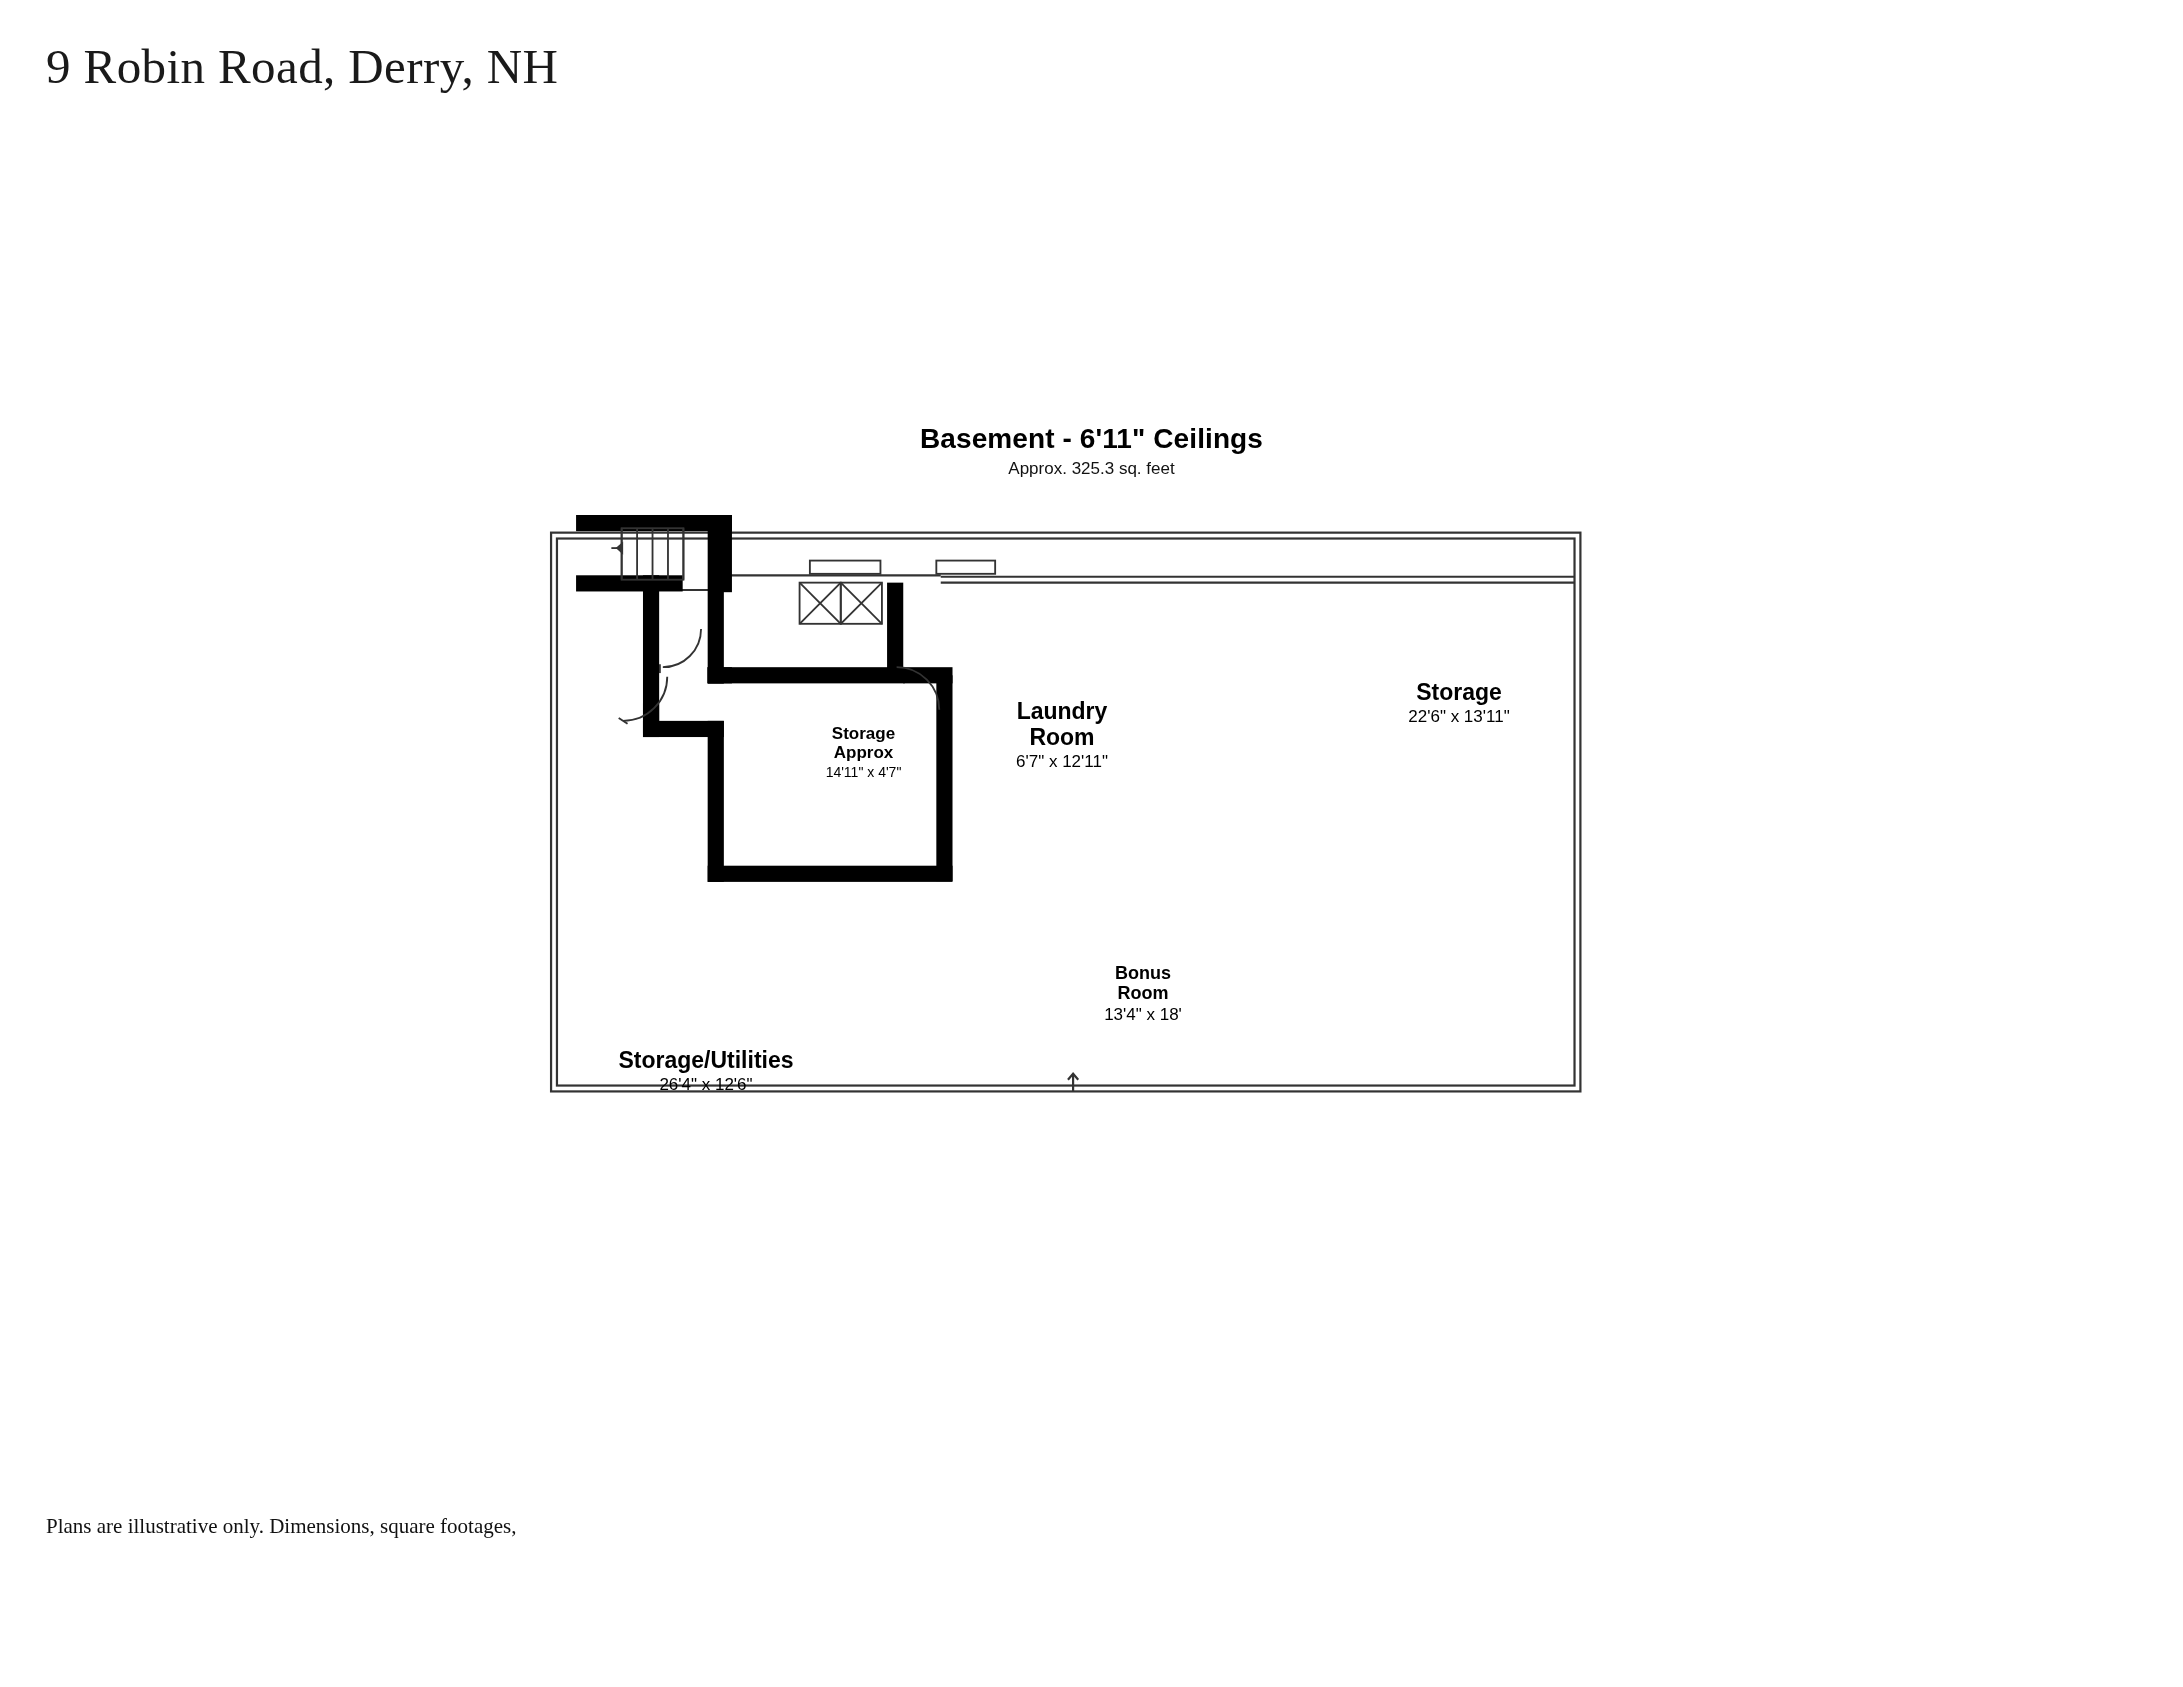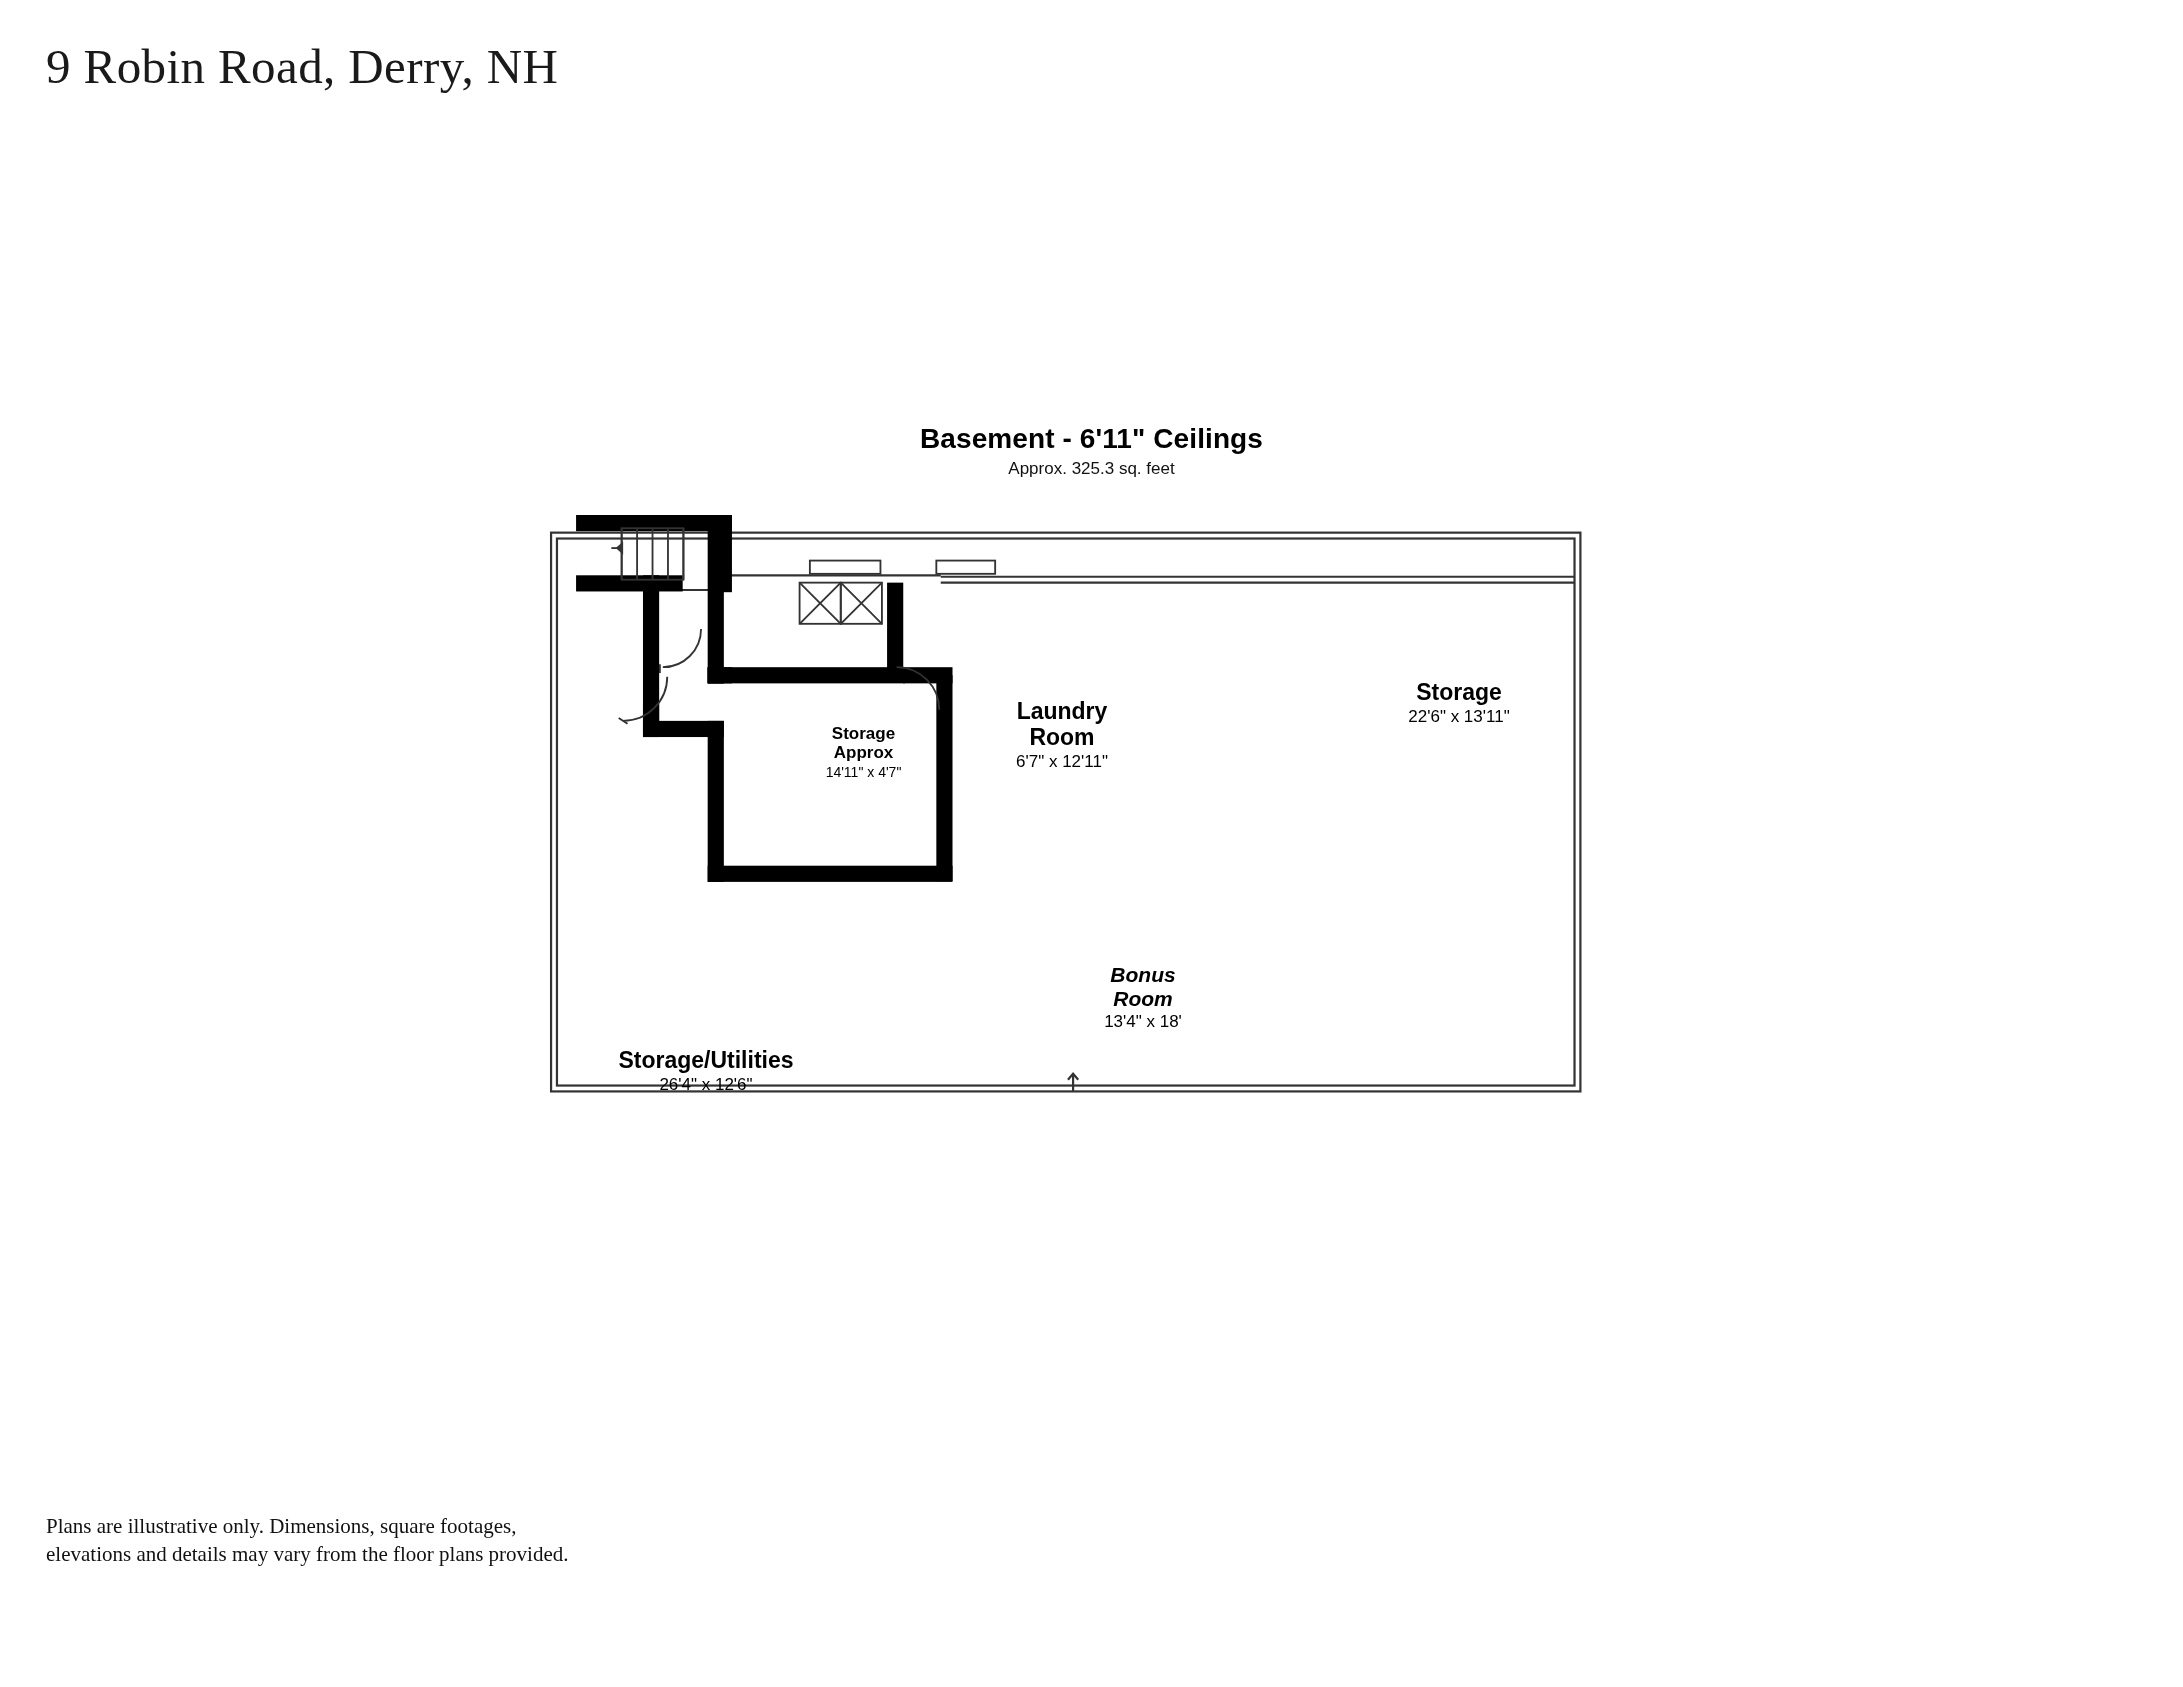--- a/index.html
+++ b/index.html
@@ -92,21 +92,21 @@
 
   #label-storage {
     left: 1345px; top: 680px; width: 228px;
   }
   #label-storage .rl-name { font-size: 23px; }
   #label-storage .rl-dim  { font-size: 17px; }
 
   #label-bonus-room {
     left: 1040px; top: 963px; width: 206px;
   }
-  #label-bonus-room .rl-name { font-size: 21px; font-style: italic; }
+  #label-bonus-room .rl-name { font-size: 18px; }
   #label-bonus-room .rl-dim  { font-size: 17px; }
 
   #label-storage-utilities {
     left: 581px; top: 1048px; width: 250px; text-align: center;
   }
   #label-storage-utilities .rl-name { font-size: 23px; }
   #label-storage-utilities .rl-dim  { font-size: 17px; }
 
   
   #disclaimer {
@@ -265,15 +265,14 @@
   <div class="rl-dim">13'4" x 18'</div>
 </div>
 
 <div class="room-label" id="label-storage-utilities">
   <div class="rl-name">Storage/Utilities</div>
   <div class="rl-dim">26'4" x 12'6"</div>
 </div>
 
 <div id="disclaimer">
   <div>Plans are illustrative only. Dimensions, square footages,</div>
-  <div>elevations and details may vary from the floor plans provided.</div>
 </div>
 
 
 </body></html>

